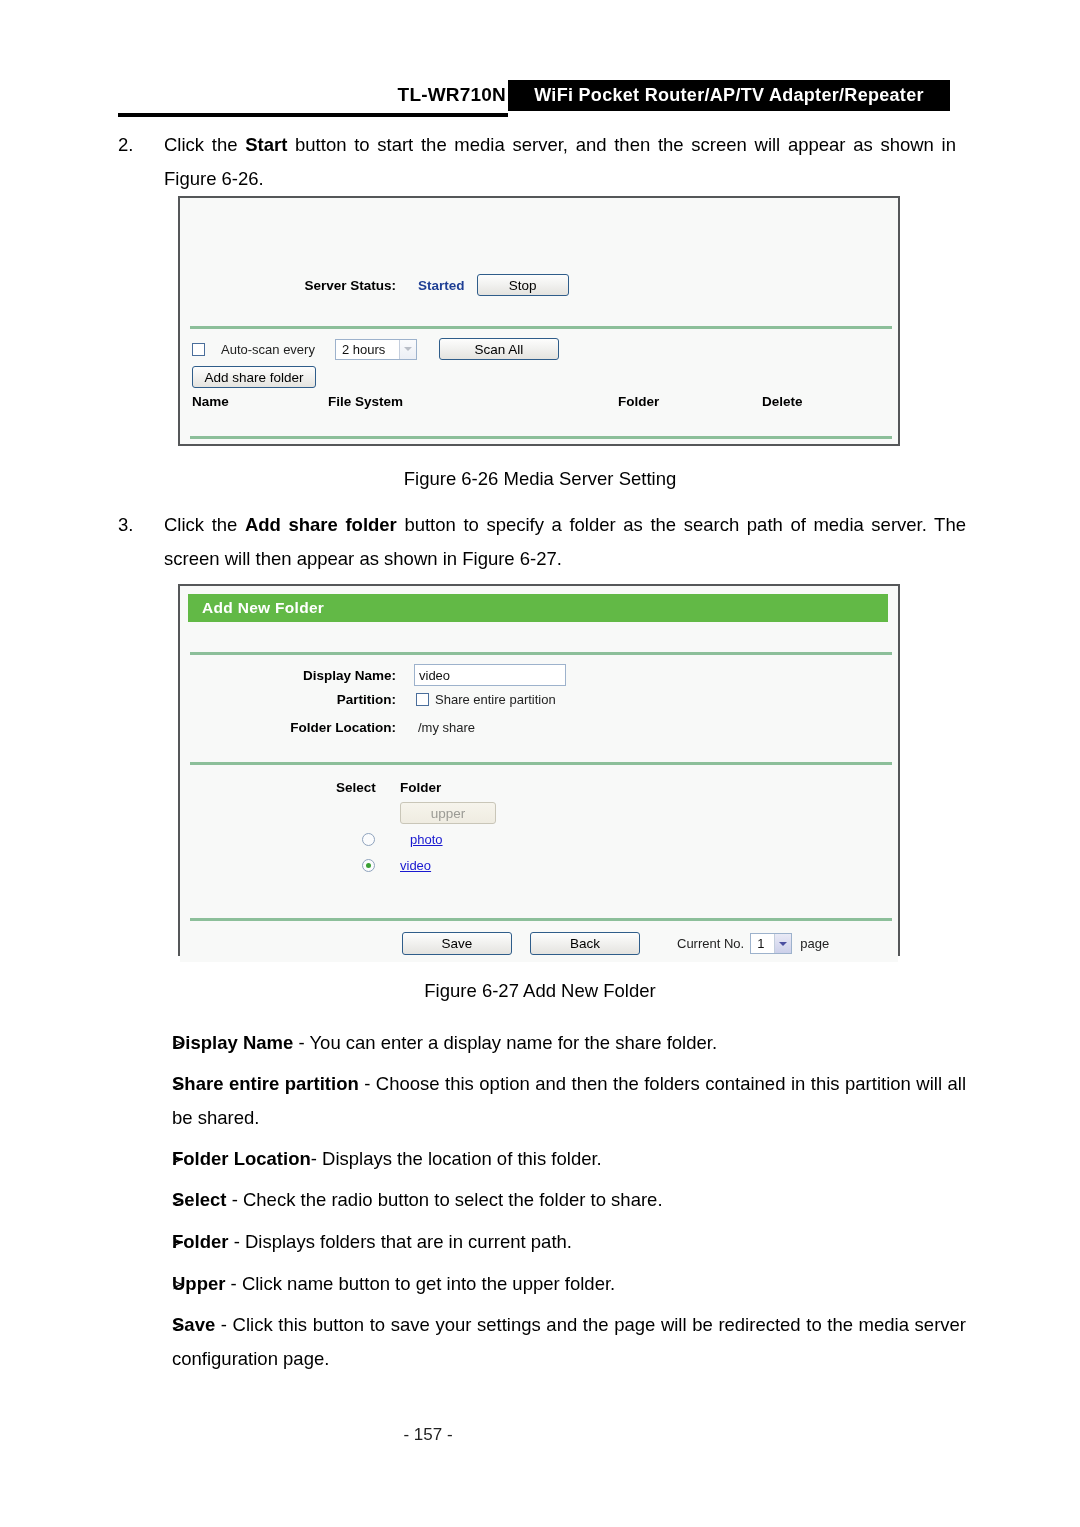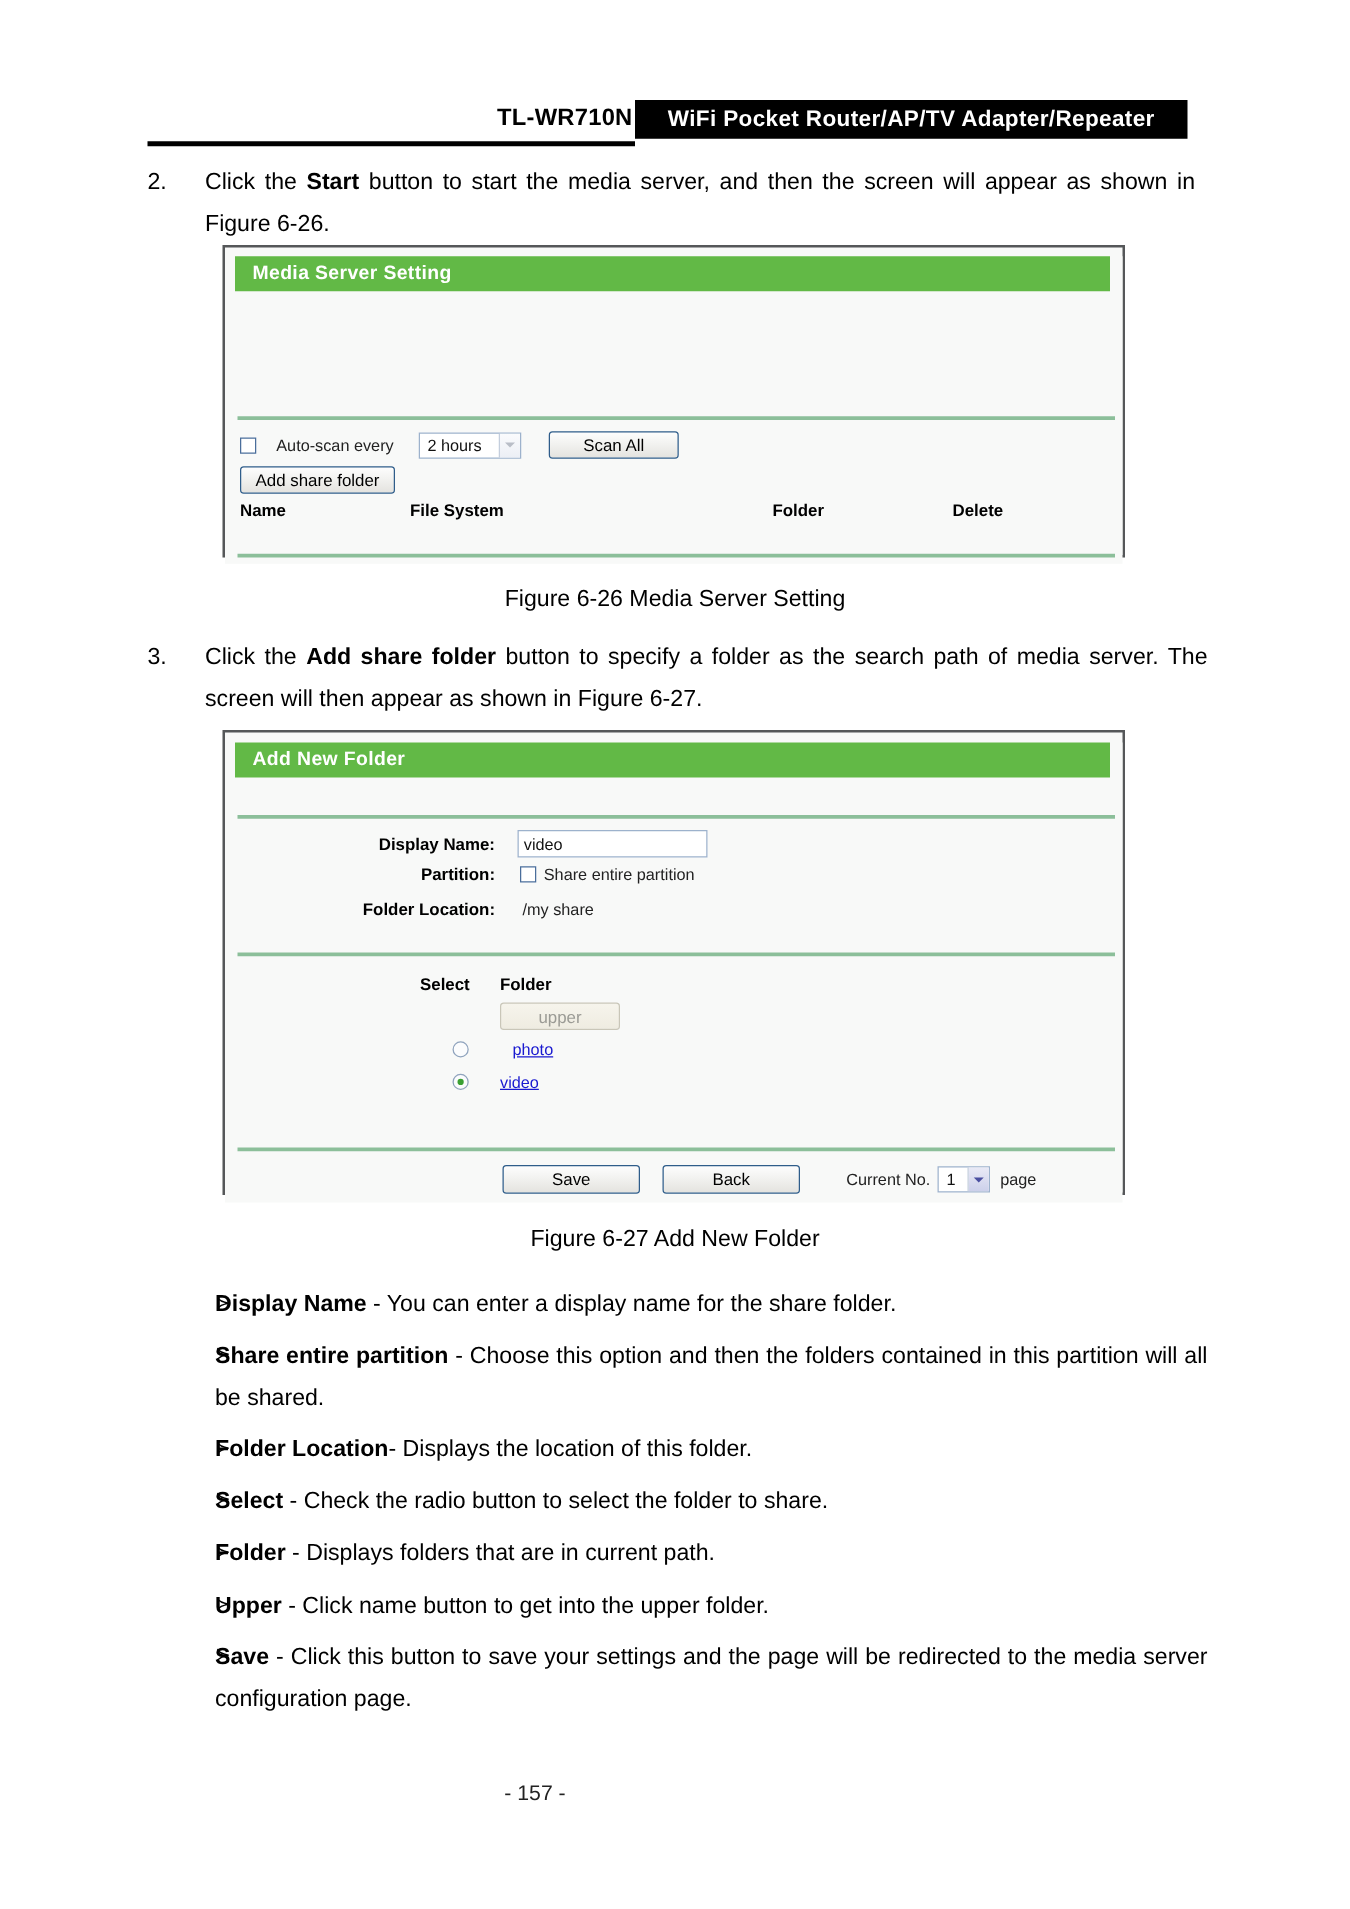--- a/index.html
+++ b/index.html
@@ -283,34 +283,38 @@
 <div class="numbered" style="left:118px; top:128px; width:838px;">
   <span class="num">2.</span>
   <div class="body">
     <span>Click the </span><b>Start</b><span> button to start the media server, and then the screen will appear as shown in Figure 6-26.</span>
   </div>
 </div>
 
 <div class="fig fig1" style="left:178px; top:196px; width:722px; height:250px;">
   <div class="fig-inner">
 
-    <div class="green-title">Media Server Setting</div>
-
-
+
+
+    <div style="position:absolute; left:0; top:76px; width:100%; display:flex; align-items:center;">
+      <div class="flabel" style="width:216px;">Server Status:</div>
+      <div class="fval-blue" style="margin-left:22px;">Started</div>
+      <div class="winbtn" style="margin-left:12px; width:92px; height:22px;">Stop</div>
+    </div>
 
     <div class="green-rule" style="position:absolute; left:0; top:128px; width:702px; margin:0 0 0 10px;"></div>
 
     <div style="position:absolute; left:12px; top:140px; display:flex; align-items:center;">
       <span class="wincheck"></span>
       <span class="fval-plain" style="margin-left:16px; font-weight:normal;">Auto-scan every</span>
       <span class="winselect" style="margin-left:20px; width:82px;">
         <span class="sel-val">2 hours</span>
         <span class="sel-arrow"></span>
       </span>
-      <span class="winbtn" style="margin-left:22px; width:104px; height:22px;">Scan All</span>
+      <span class="winbtn" style="margin-left:22px; width:120px; height:22px;">Scan All</span>
     </div>
 
     <div style="position:absolute; left:12px; top:168px;">
       <span class="winbtn" style="width:124px; height:22px;">Add share folder</span>
     </div>
 
     <div style="position:absolute; left:12px; top:196px; width:690px; display:flex;">
       <div class="thead" style="width:136px;">Name</div>
       <div class="thead" style="width:290px;">File System</div>
       <div class="thead" style="width:144px;">Folder</div>

